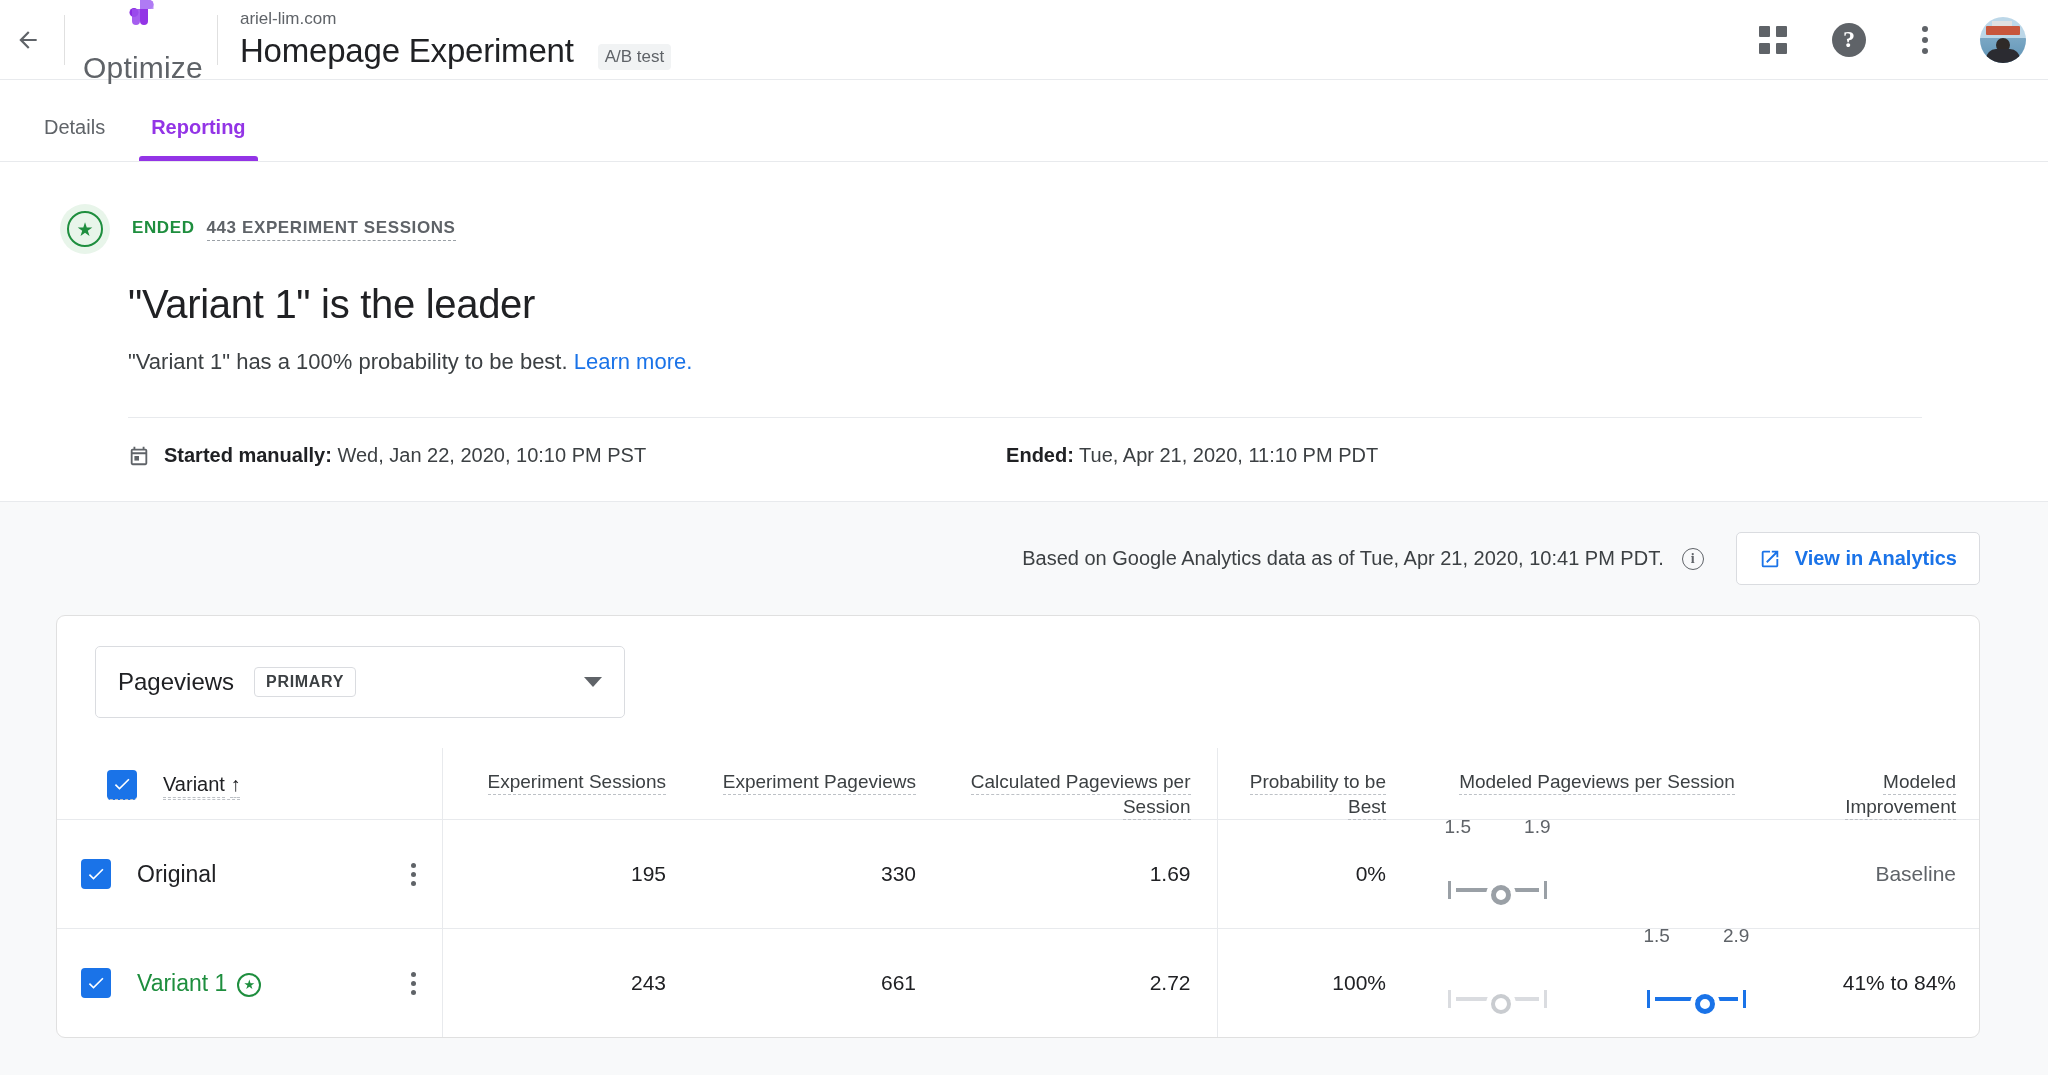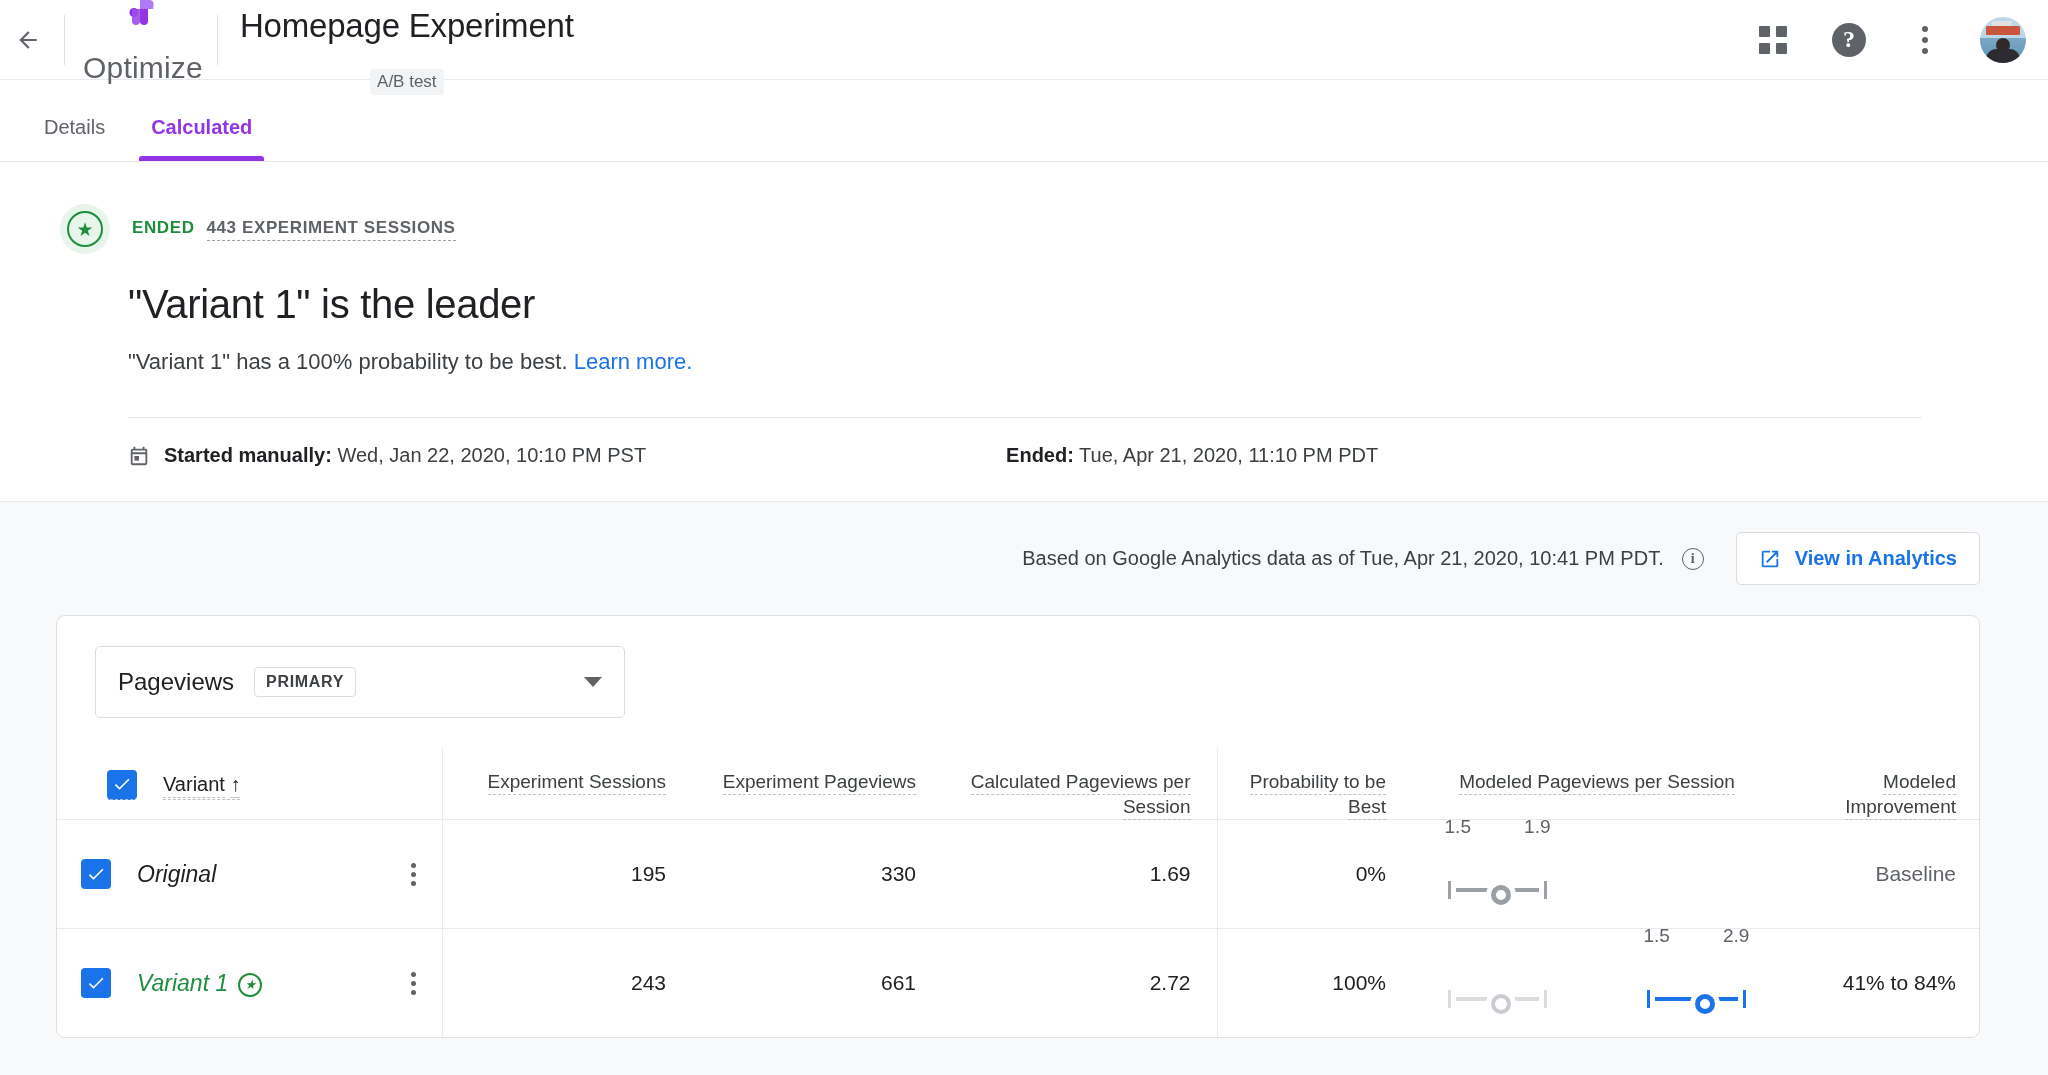--- a/index.html
+++ b/index.html
@@ -37,21 +37,21 @@
   .opt-logo { width: 40px; height: 40px; display:block; }
   .brand-name {
     font-size: 30px; color: #5f6368; font-weight: 400;
     letter-spacing: .2px;
   }
   .title-block { margin-left: 4px; }
   .site-url {
     font-size: 17px; color: #5f6368; line-height: 1.2;
     margin-bottom: 2px;
   }
-  .title-row { display: flex; align-items: center; gap: 24px; flex-direction: column; }
+  .title-row { display: flex; align-items: flex-end; gap: 24px; }
   .exp-title {
     font-size: 33px; font-weight: 400; color: #202124;
     letter-spacing: -.2px;
   }
   .exp-type {
     font-size: 17px; color: #5f6368;
     background: #f1f3f4; padding: 3px 7px; border-radius: 4px;
   }
   .topbar-right {
     margin-left: auto; display: flex; align-items: center;
@@ -274,21 +274,21 @@
   .variant-label { font-size: 20px; color: #202124; }
 
   tr.data-row td {
     border-top: 1px solid #e8eaed;
     padding: 0 26px;
     height: 108px;
     font-size: 21px; color: #202124;
     text-align: right;
     vertical-align: middle;
   }
-  tr.data-row td.namecell { padding: 0; text-align: left; font-style: italic; }
+  tr.data-row td.namecell { padding: 0; text-align: left; }
   .name-wrap {
     display: flex; align-items: center;
     padding-left: 24px; padding-right: 18px;
   }
   .name-txt { font-size: 23px; margin-left: 26px; }
   .name-txt.winner { color: #1e8e3e; }
   .win-ring {
     display: inline-flex; align-items: center; justify-content: center;
     width: 24px; height: 24px; border-radius: 50%;
     border: 2px solid #1e8e3e; color: #1e8e3e;
@@ -378,21 +378,21 @@
       <span class="boat2"></span>
       <span class="boat"></span>
       <span class="head"></span>
       <span class="body"></span>
     </div>
   </div>
 </div>
 
 <div class="tabs">
   <div class="tab">Details</div>
-  <div class="tab active">Calculated</div>
+  <div class="tab active">Reporting</div>
 </div>
 
 <div class="summary">
   <div class="summary-inner">
     <div class="status-row">
       <div class="star-badge">
         <span class="star-ring">★</span>
       </div>
       <div class="status-text">
         <span class="ended-label">ENDED</span>

